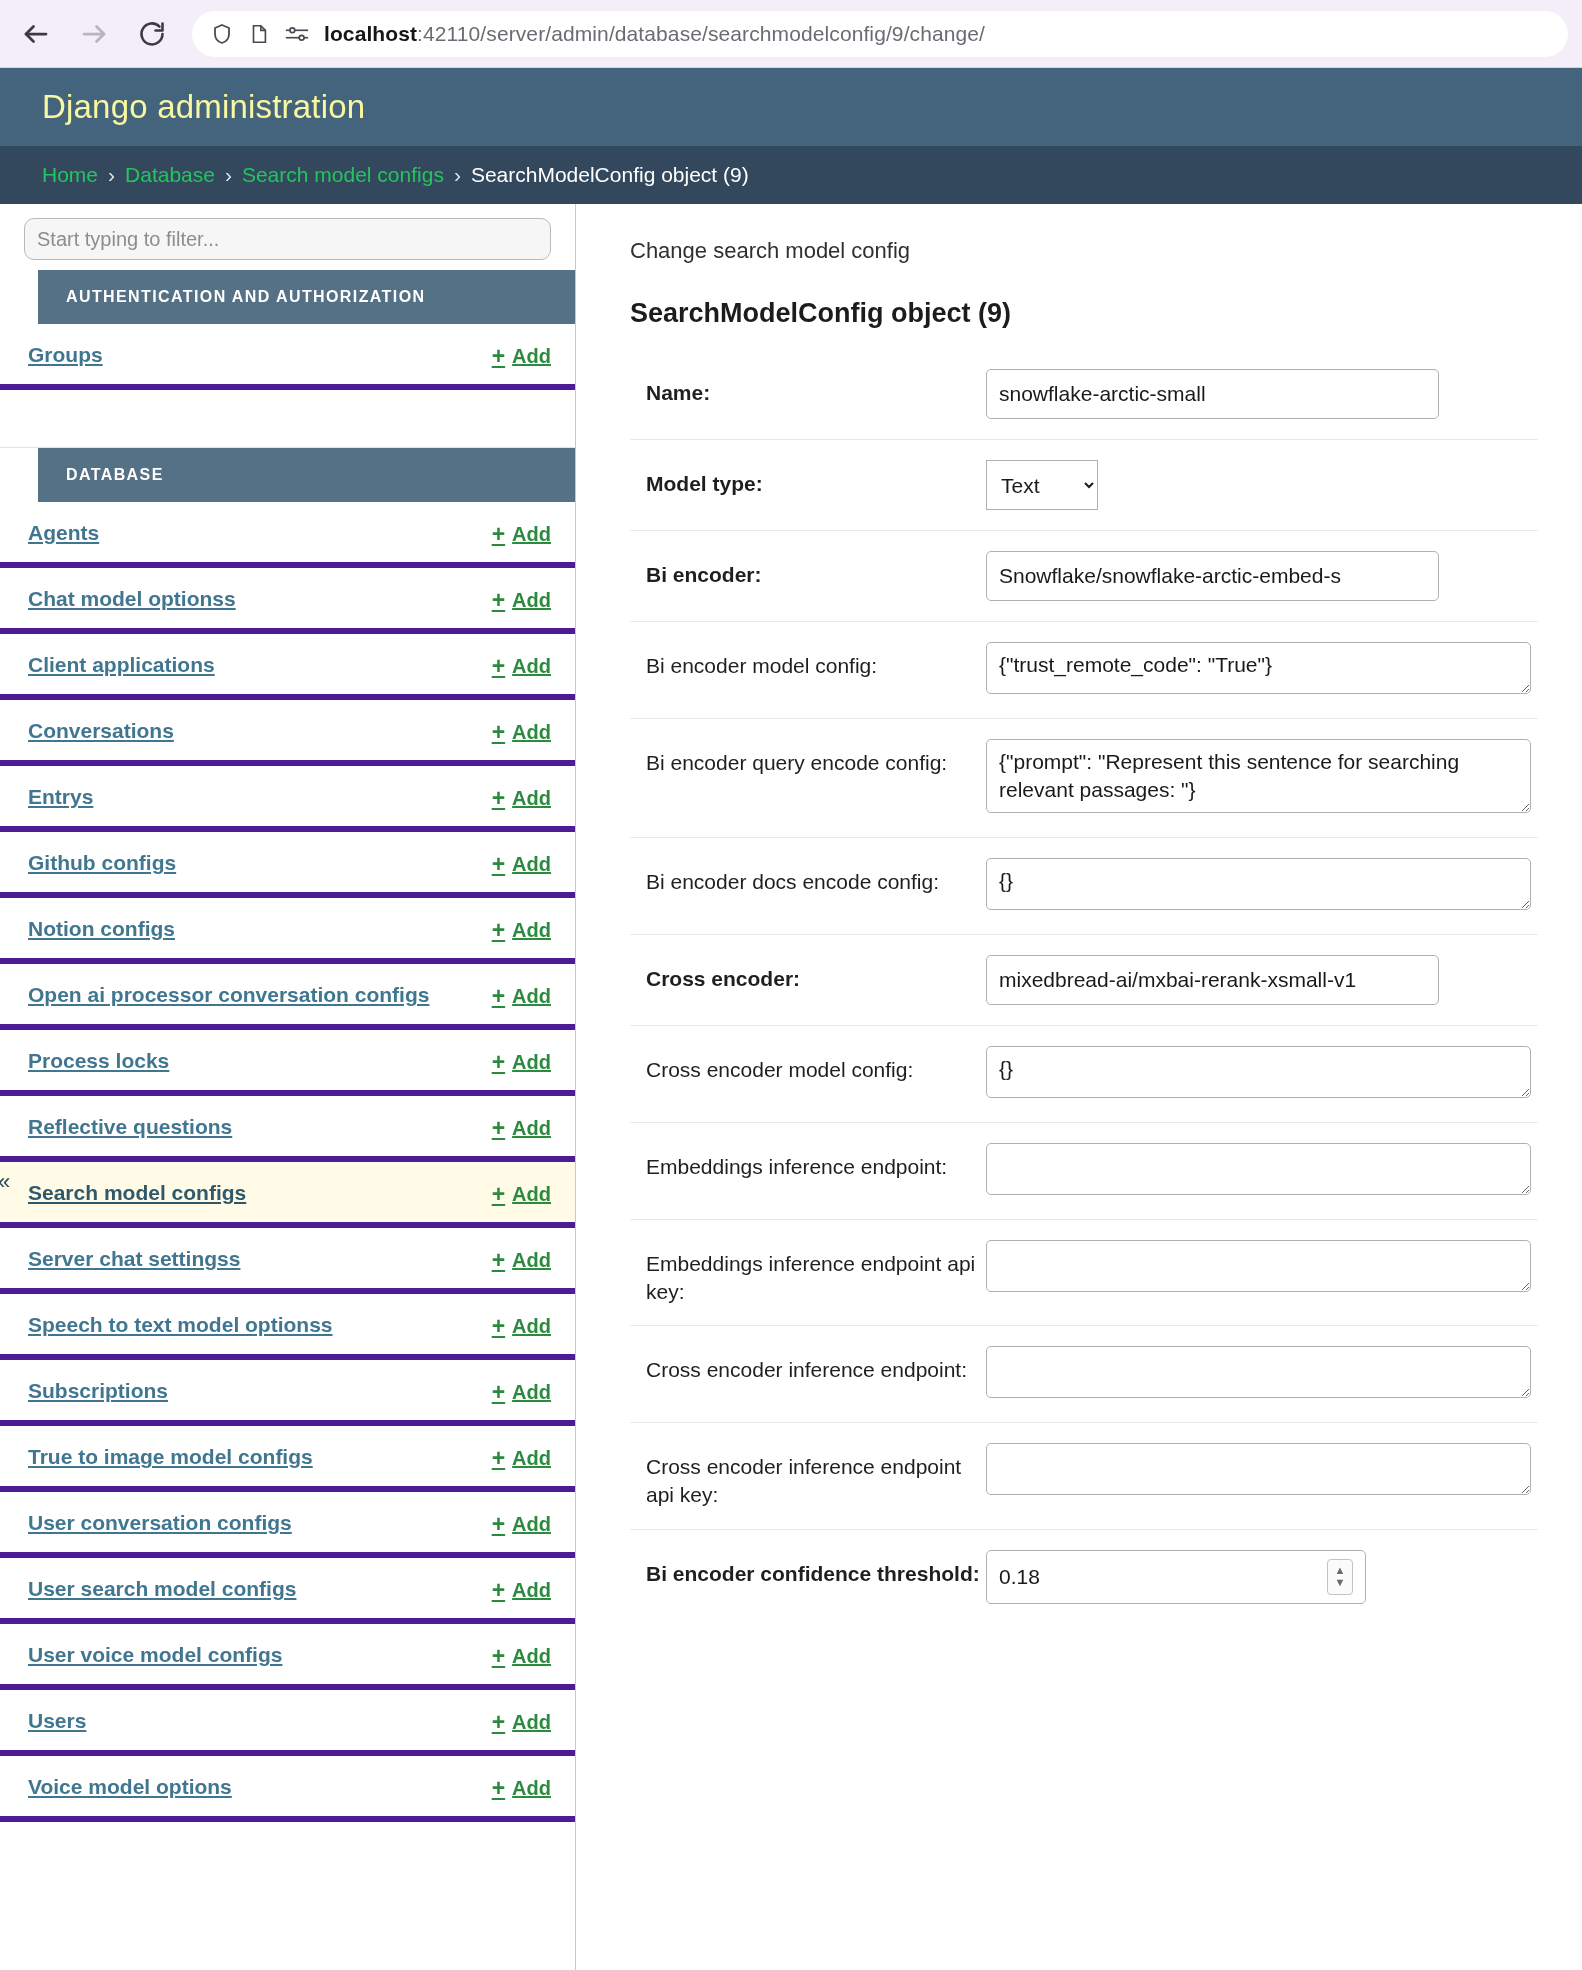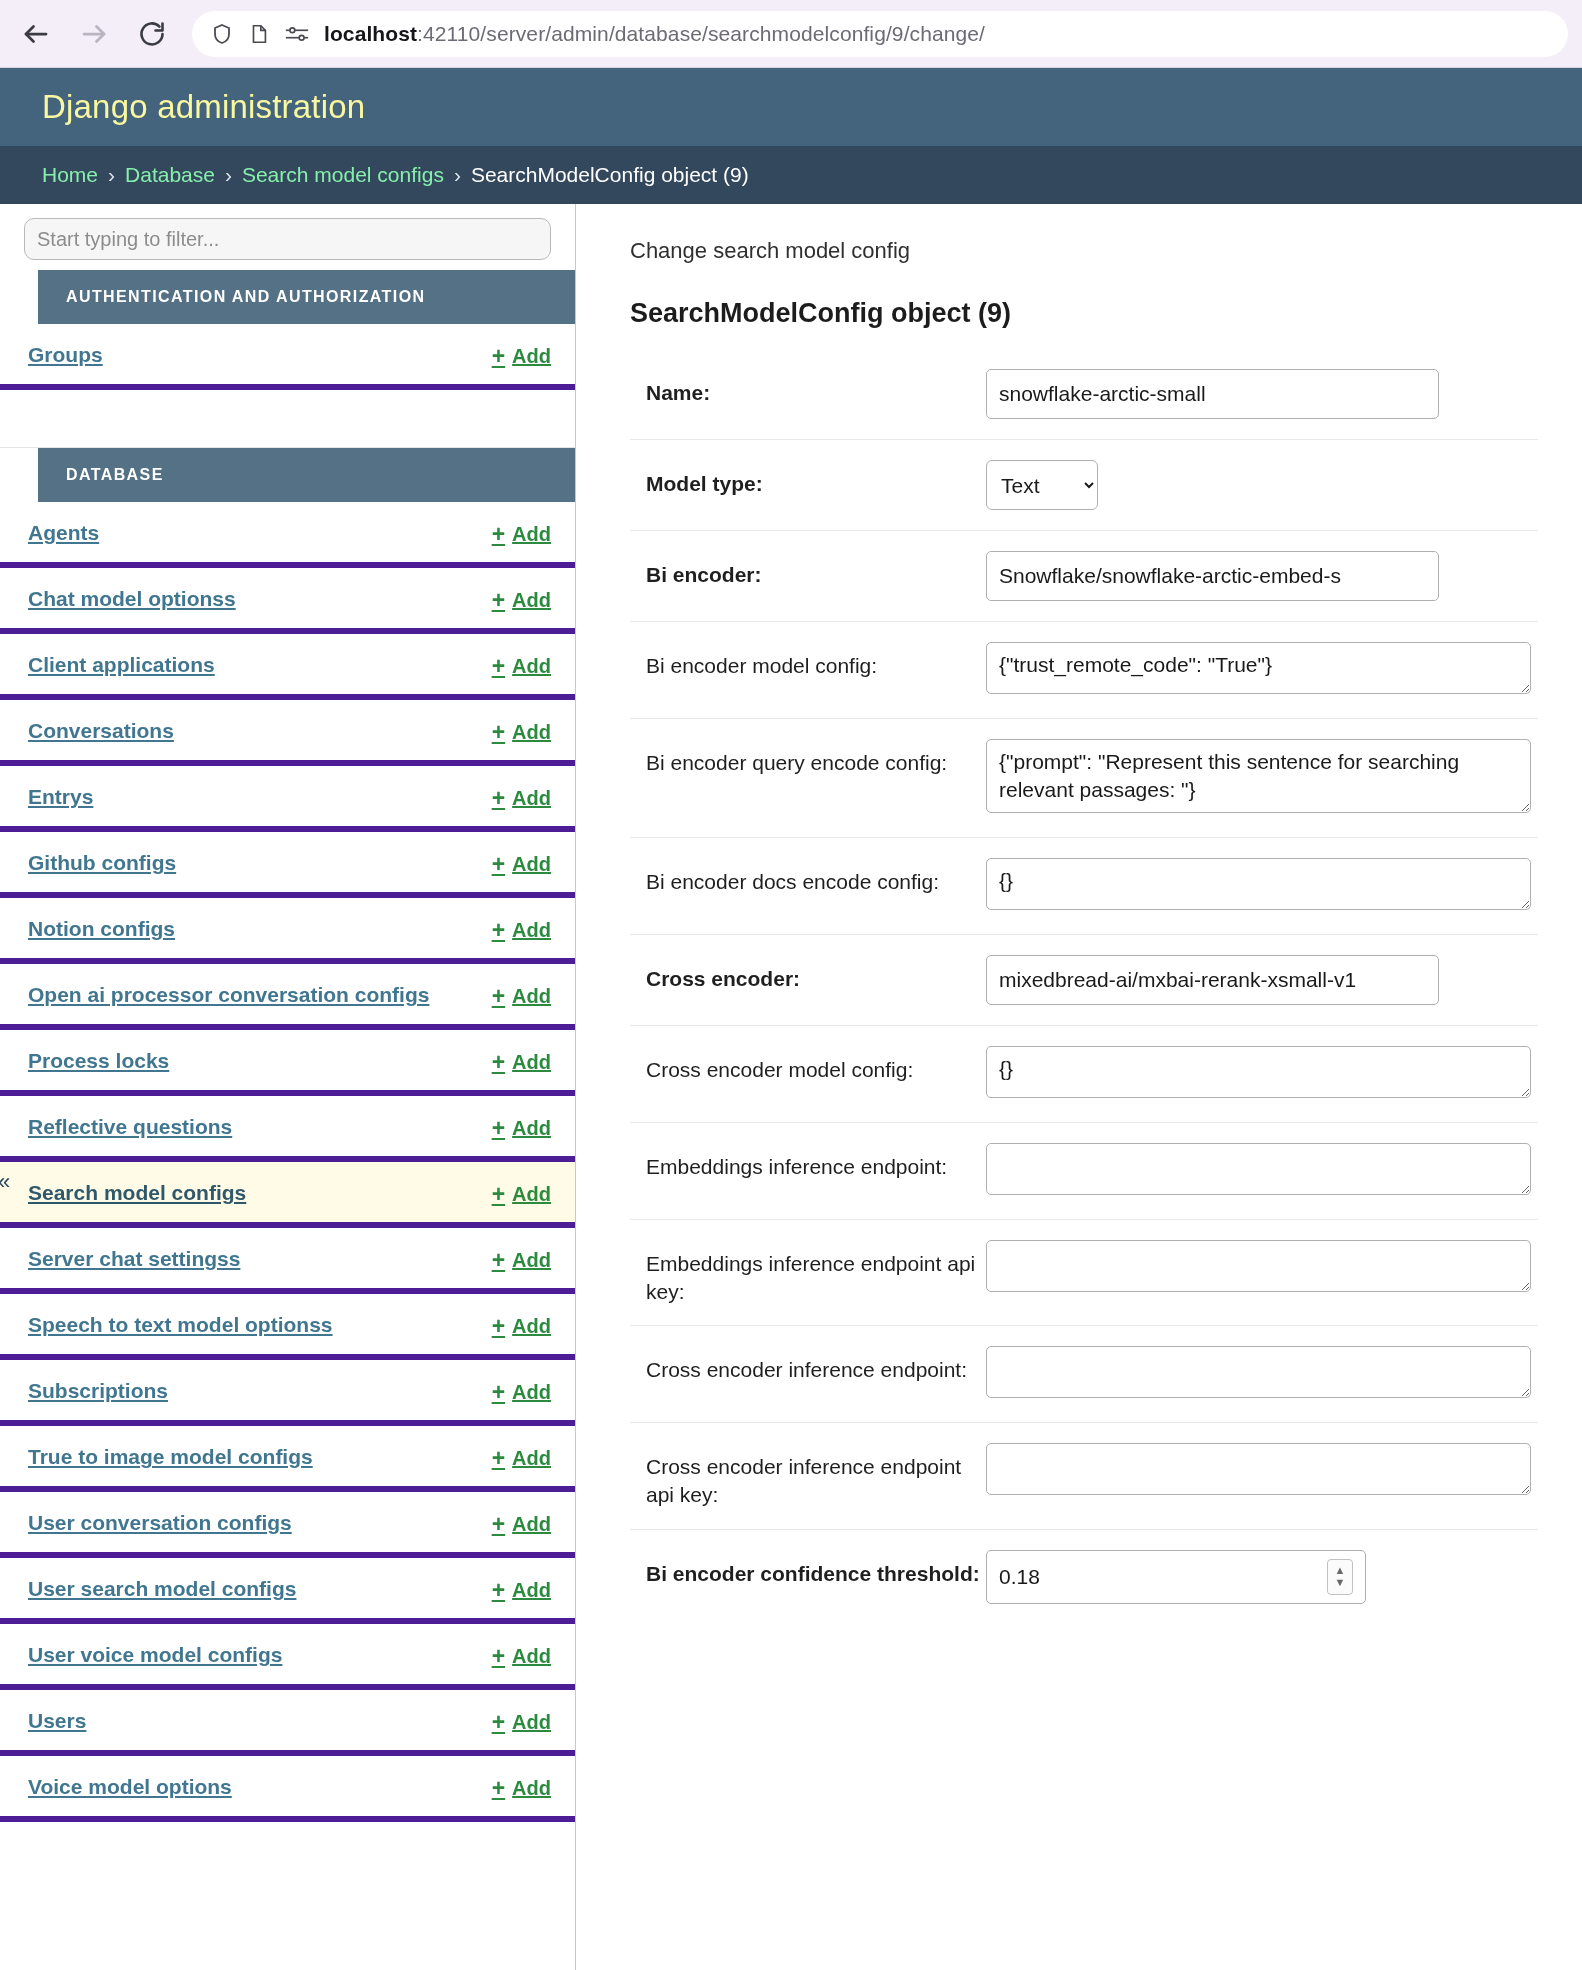--- a/index.html
+++ b/index.html
@@ -71,21 +71,21 @@
     background: #33485c;
     height: 58px;
     display: flex;
     align-items: center;
     padding: 0 42px;
     color: #ffffff;
     font-size: 21px;
     gap: 0;
   }
   .dj-breadcrumbs a {
-    color: #86efac;
+    color: #22c55e;
     text-decoration: none;
   }
   .crumb-sep { padding: 0 10px; color: #dfe6ec; }
 
   
   .layout {
     display: flex;
     height: calc(1970px - 68px - 78px - 58px);
   }
 
@@ -216,21 +216,21 @@
     font-family: "Liberation Sans", sans-serif;
     resize: both;
     background: #fff;
     overflow: hidden;
   }
   textarea.h1line { height: 52px; }
   textarea.h2line { height: 74px; }
   select.sel {
     height: 50px;
     border: 1px solid #b0b0b0;
-    border-radius: 6px;
+    border-radius: 0;
     font-size: 21px;
     padding: 0 8px 0 10px;
     font-family: "Liberation Sans", sans-serif;
     color: #1a1a1a;
     background: #fff;
     min-width: 112px;
   }
   .num-wrap {
     display: flex;
     align-items: center;

